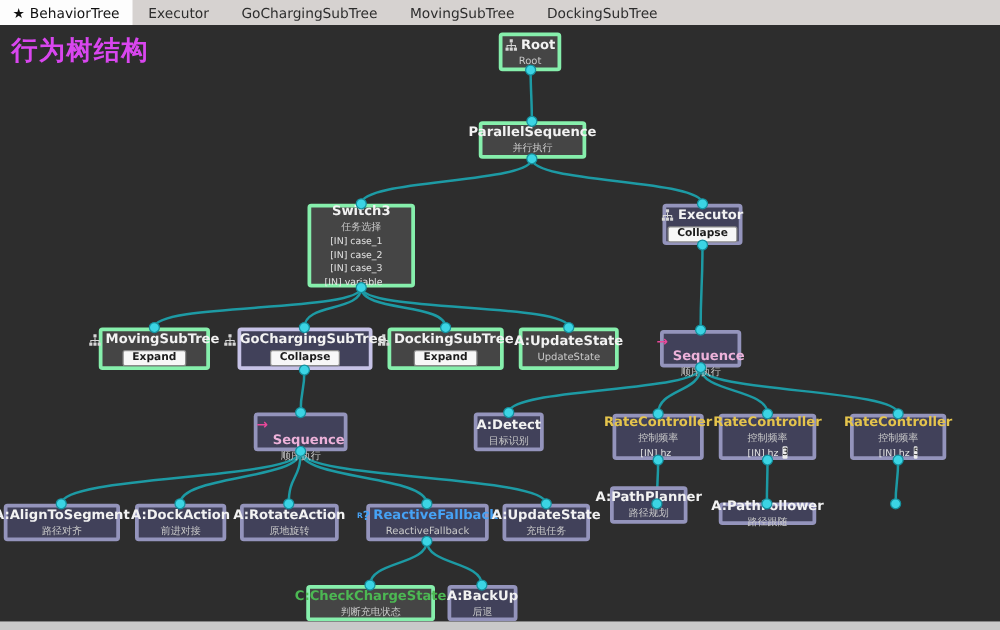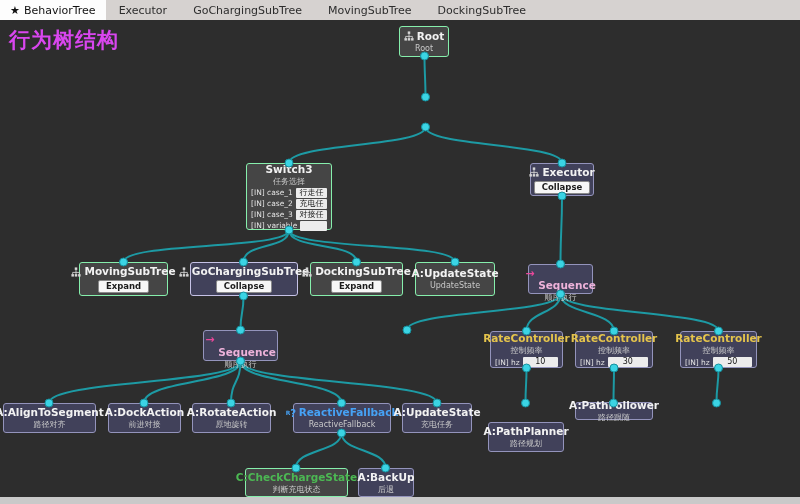--- a/index.html
+++ b/index.html
@@ -16,23 +16,23 @@
   
   .canvas { position:relative; width:800px; height:477px; background:#2d2d2d; overflow:hidden; }
   .canvas-title { position:absolute; left:9px; top:6px; font-size:21px; font-weight:bold;
     color:#d946ef; letter-spacing:1px; }
 
   svg.layer { position:absolute; left:0; top:0; }
   .edge { stroke:#1d9aa4; stroke-width:2; fill:none; stroke-linecap:round; }
   .port { fill:#3bd4e4; stroke:#15909e; stroke-width:1; }
 
   
-  .node { position:absolute; background:#454545; border:1px solid #86efac; border-radius:3px;
+  .node { position:absolute; background:#454545; border:3px solid #86efac; border-radius:3px;
     color:#fff; display:flex; flex-direction:column; align-items:center; justify-content:center;
-    padding:2px 4px; }
+    padding:2px 20px; }
   .node.tinted { background:#41415a; border-color:#9494bc; }
   .node.highlighted { border-color:#c6c2e6; }
   .trow { display:flex; align-items:center; justify-content:center; gap:3px; line-height:13px; }
   .title { font-size:10.5px; font-weight:bold; white-space:nowrap; color:#f2f2f2; }
   .subtitle { font-size:8px; color:#c9c9c9; line-height:10px; white-space:nowrap; margin-top:1px; }
   .t-seq { color:#edb2da;margin-top:24px; }
   .t-rate { color:#e5c44c; }
   .t-reactive { color:#46a2f5; }
   .t-cond { color:#4cb853; }
   .nicon { width:10px; height:10px; flex:0 0 auto; }
@@ -121,20 +121,26 @@
   <div class="node" style="left:399px;top:6px;width:50px;height:31px">
     <div class="trow">
         <svg class="nicon">
           <use href="#subtree-glyph"></use>
         </svg>
       <span class="title">Root</span>
       </div>
     <div class="subtitle">Root</div>
   </div>
 
+  <div class="node" style="left:383px;top:77px;width:86px;height:30px">
+    <div class="trow">
+        <span class="title">ParallelSequence</span>
+      </div>
+    <div class="subtitle">并行执行</div>
+  </div>
 
   <div class="node" style="left:246px;top:143px;width:86px;height:67px">
     <div class="trow">
         <span class="title">Switch3</span>
       </div>
     <div class="subtitle">任务选择</div>
     <div class="prow">
         <span class="plabel">[IN] case_1</span>
       <span class="pvalue">行走任务</span>
       </div>
@@ -208,20 +214,26 @@
   </div>
 
   <div class="node tinted" style="left:203px;top:310px;width:75px;height:31px">
     <div class="trow">
         <span class="nicon arrow-icon">→</span>
       <span class="title t-seq">Sequence</span>
       </div>
     <div class="subtitle">顺序执行</div>
   </div>
 
+  <div class="node tinted" style="left:379px;top:310px;width:56px;height:31px">
+    <div class="trow">
+        <span class="title">A:Detect</span>
+      </div>
+    <div class="subtitle">目标识别</div>
+  </div>
 
   <div class="node tinted" style="left:490px;top:311px;width:73px;height:37px">
     <div class="trow">
         <span class="title t-rate">RateController</span>
       </div>
     <div class="subtitle">控制频率</div>
     <div class="prow">
         <span class="plabel">[IN] hz</span>
       <span class="pvalue wide">10</span>
       </div>
@@ -278,21 +290,21 @@
     <div class="subtitle">ReactiveFallback</div>
   </div>
 
   <div class="node tinted" style="left:402px;top:383px;width:70px;height:30px">
     <div class="trow">
         <span class="title">A:UpdateState</span>
       </div>
     <div class="subtitle">充电任务</div>
   </div>
 
-  <div class="node tinted" style="left:488px;top:402px;width:76px;height:30px">
+  <div class="node tinted" style="left:488px;top:369px;width:62px;height:30px">
     <div class="trow">
         <span class="title">A:PathPlanner</span>
       </div>
     <div class="subtitle">路径规划</div>
   </div>
 
   <div class="node tinted" style="left:575px;top:382px;width:78px;height:18px">
     <div class="trow">
         <span class="title">A:PathFollower</span>
       </div>

